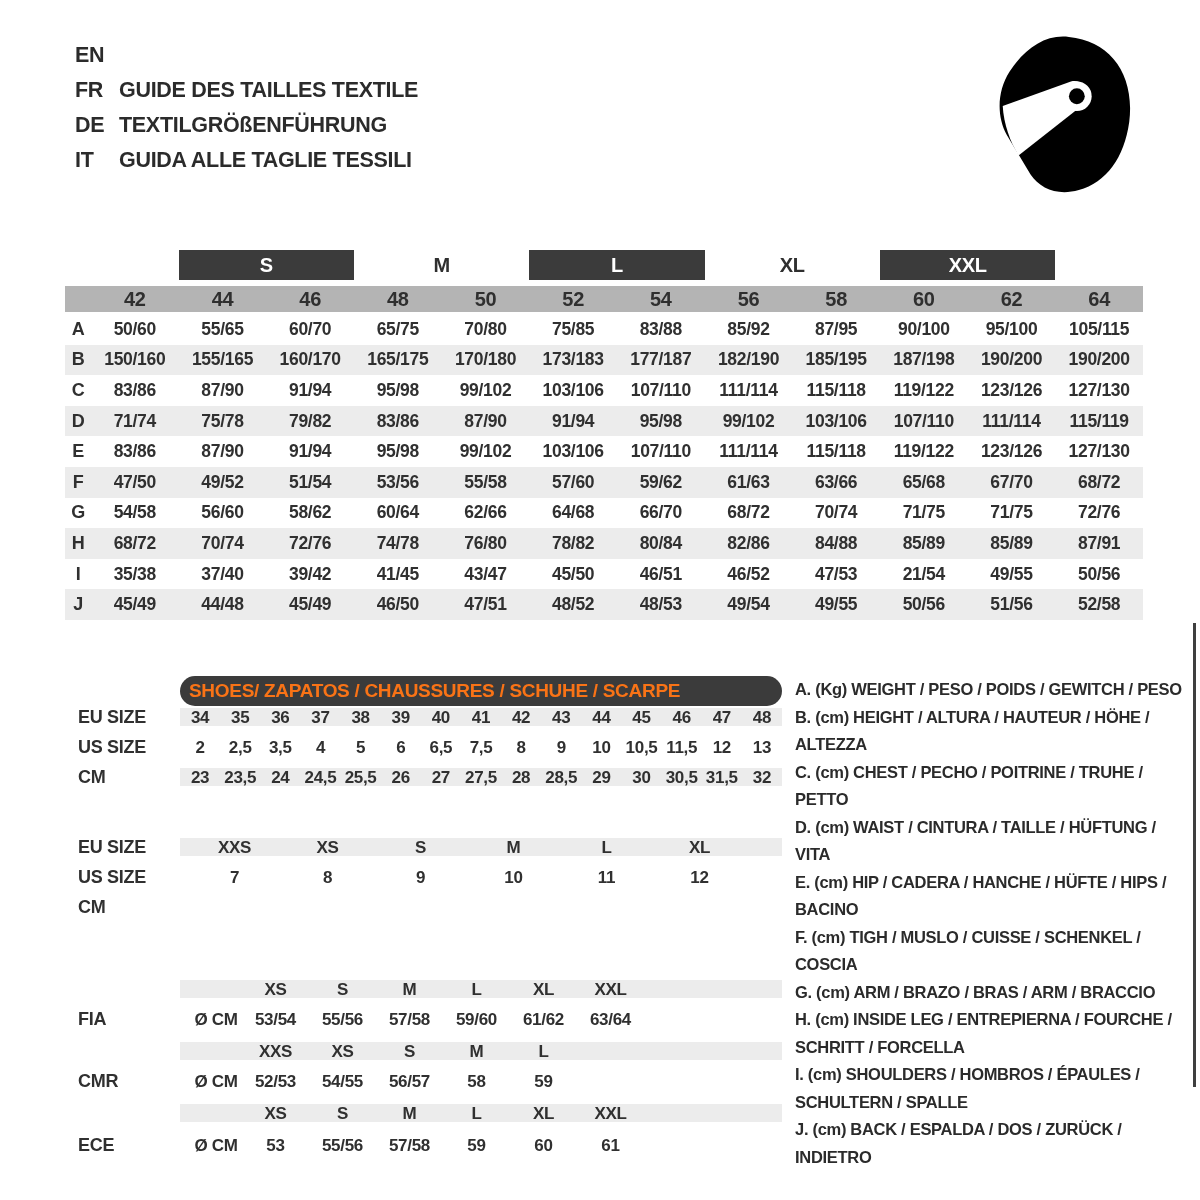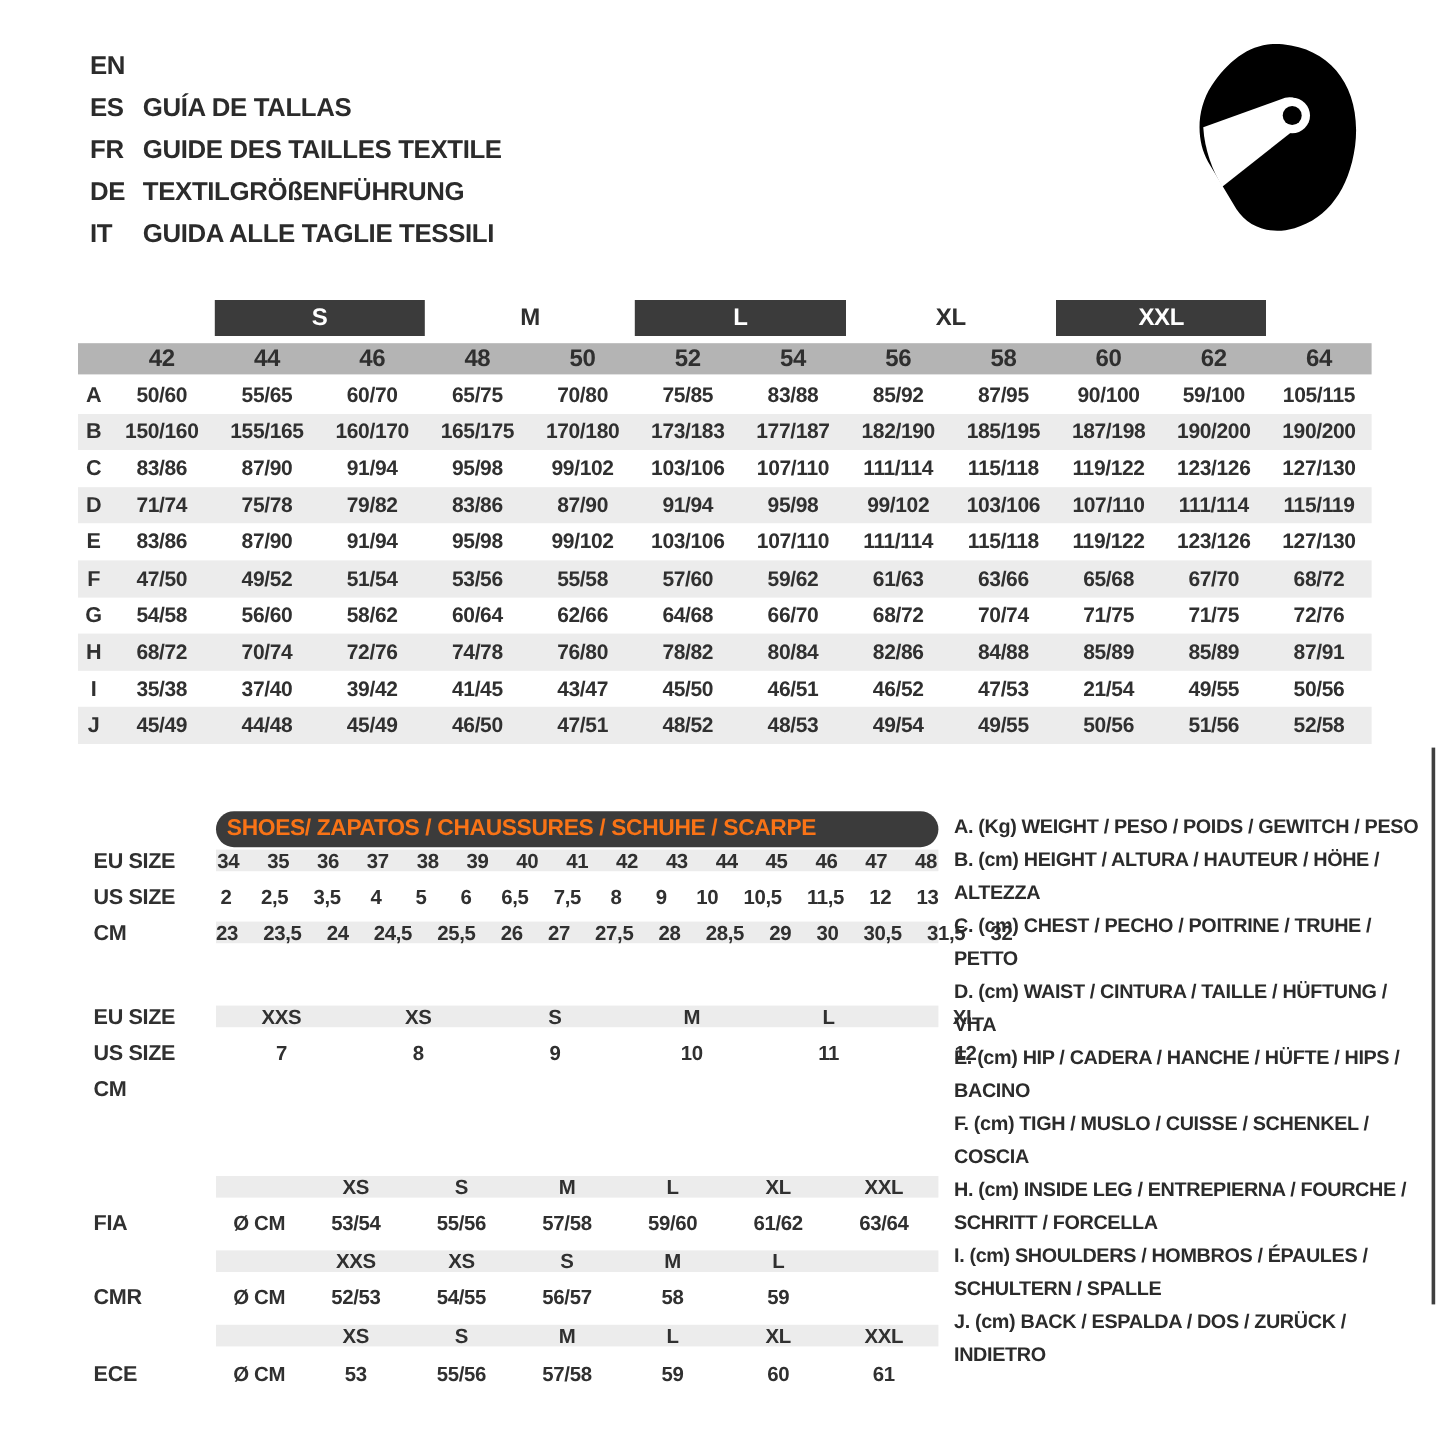--- a/index.html
+++ b/index.html
@@ -32,21 +32,21 @@
   .trow{height:30.6px;align-items:center;}
   .trow.stripe{background:#ececec;}
   .trow .rl{text-align:center;font-size:18px;}
   .trow .cell{text-align:center;font-size:17.5px;white-space:nowrap;}
 
   
   .bar{left:180px;width:602px;height:30px;background:#3b3b3b;color:#f97316;font-size:19px;
     display:flex;align-items:center;padding-left:9px;box-sizing:border-box;white-space:nowrap;border-radius:15px;}
   .brow{left:65px;height:18px;display:flex;}
   .blabel{width:115px;padding-left:13px;box-sizing:border-box;font-size:18px;display:flex;align-items:center;}
-  .bvals{width:602px;display:grid;align-items:center;box-sizing:border-box;gap:21px;}
+  .bvals{width:602px;display:grid;align-items:center;box-sizing:border-box;}
   .bvals.stripe{background:#ececec;}
   .bvals span{text-align:center;font-size:17px;white-space:nowrap;}
   .shoes-grid{grid-template-columns:repeat(15,1fr);}
   .gloves-grid{grid-template-columns:repeat(6,93px) 1fr;padding-left:8px;}
   .helmet-grid{grid-template-columns:62px repeat(6,67px) 1fr;}
   .helmet-grid span:first-child{text-align:center;padding-left:10px;}
 
   
   #legend{left:795px;top:676px;width:400px;}
   .legend-item{font-size:16.5px;line-height:27.5px;color:#2b2b2b;}
@@ -54,24 +54,20 @@
   .vline{left:1193px;top:623px;width:3px;height:464px;background:#3f3f3f;}
 </style>
 </head>
 <body>
 
 <div class="canvas">
 
   <div class="abs langs">
     <div class="lang-row">
       <span class="lang-code">EN</span>
-    </div>
-    <div class="lang-row">
-      <span class="lang-code">ES</span>
-      <span class="lang-title">GUÍA DE TALLAS</span>
     </div>
     <div class="lang-row">
       <span class="lang-code">FR</span>
       <span class="lang-title">GUIDE DES TAILLES TEXTILE</span>
     </div>
     <div class="lang-row">
       <span class="lang-code">DE</span>
       <span class="lang-title">TEXTILGRÖßENFÜHRUNG</span>
     </div>
     <div class="lang-row">
@@ -117,21 +113,21 @@
           <div class="cell">50/60</div>
           <div class="cell">55/65</div>
           <div class="cell">60/70</div>
           <div class="cell">65/75</div>
           <div class="cell">70/80</div>
           <div class="cell">75/85</div>
           <div class="cell">83/88</div>
           <div class="cell">85/92</div>
           <div class="cell">87/95</div>
           <div class="cell">90/100</div>
-          <div class="cell">59/100</div>
+          <div class="cell">95/100</div>
           <div class="cell">105/115</div>
         </div>
         <div class="trow grid13 stripe">
           <div class="rl">B</div>
           <div class="cell">150/160</div>
           <div class="cell">155/165</div>
           <div class="cell">160/170</div>
           <div class="cell">165/175</div>
           <div class="cell">170/180</div>
           <div class="cell">173/183</div>
@@ -426,20 +422,21 @@
       </div>
   </div>
 
   <div class="abs" id="legend">
       <div class="legend-item">A. (Kg) WEIGHT / PESO / POIDS / GEWITCH / PESO</div>
       <div class="legend-item">B. (cm) HEIGHT / ALTURA / HAUTEUR / HÖHE / ALTEZZA</div>
       <div class="legend-item">C. (cm) CHEST / PECHO / POITRINE / TRUHE / PETTO</div>
       <div class="legend-item">D. (cm) WAIST / CINTURA / TAILLE / HÜFTUNG / VITA</div>
       <div class="legend-item">E. (cm) HIP / CADERA / HANCHE / HÜFTE / HIPS / BACINO</div>
       <div class="legend-item">F. (cm) TIGH / MUSLO / CUISSE / SCHENKEL / COSCIA</div>
+      <div class="legend-item">G. (cm) ARM / BRAZO / BRAS / ARM / BRACCIO</div>
       <div class="legend-item">H. (cm) INSIDE LEG / ENTREPIERNA / FOURCHE / SCHRITT / FORCELLA</div>
       <div class="legend-item">I. (cm) SHOULDERS / HOMBROS / ÉPAULES / SCHULTERN / SPALLE</div>
       <div class="legend-item">J. (cm) BACK / ESPALDA / DOS / ZURÜCK / INDIETRO</div>
     </div>
 
   <div class="abs vline"></div>
 
 </div>
 
 </body></html>

